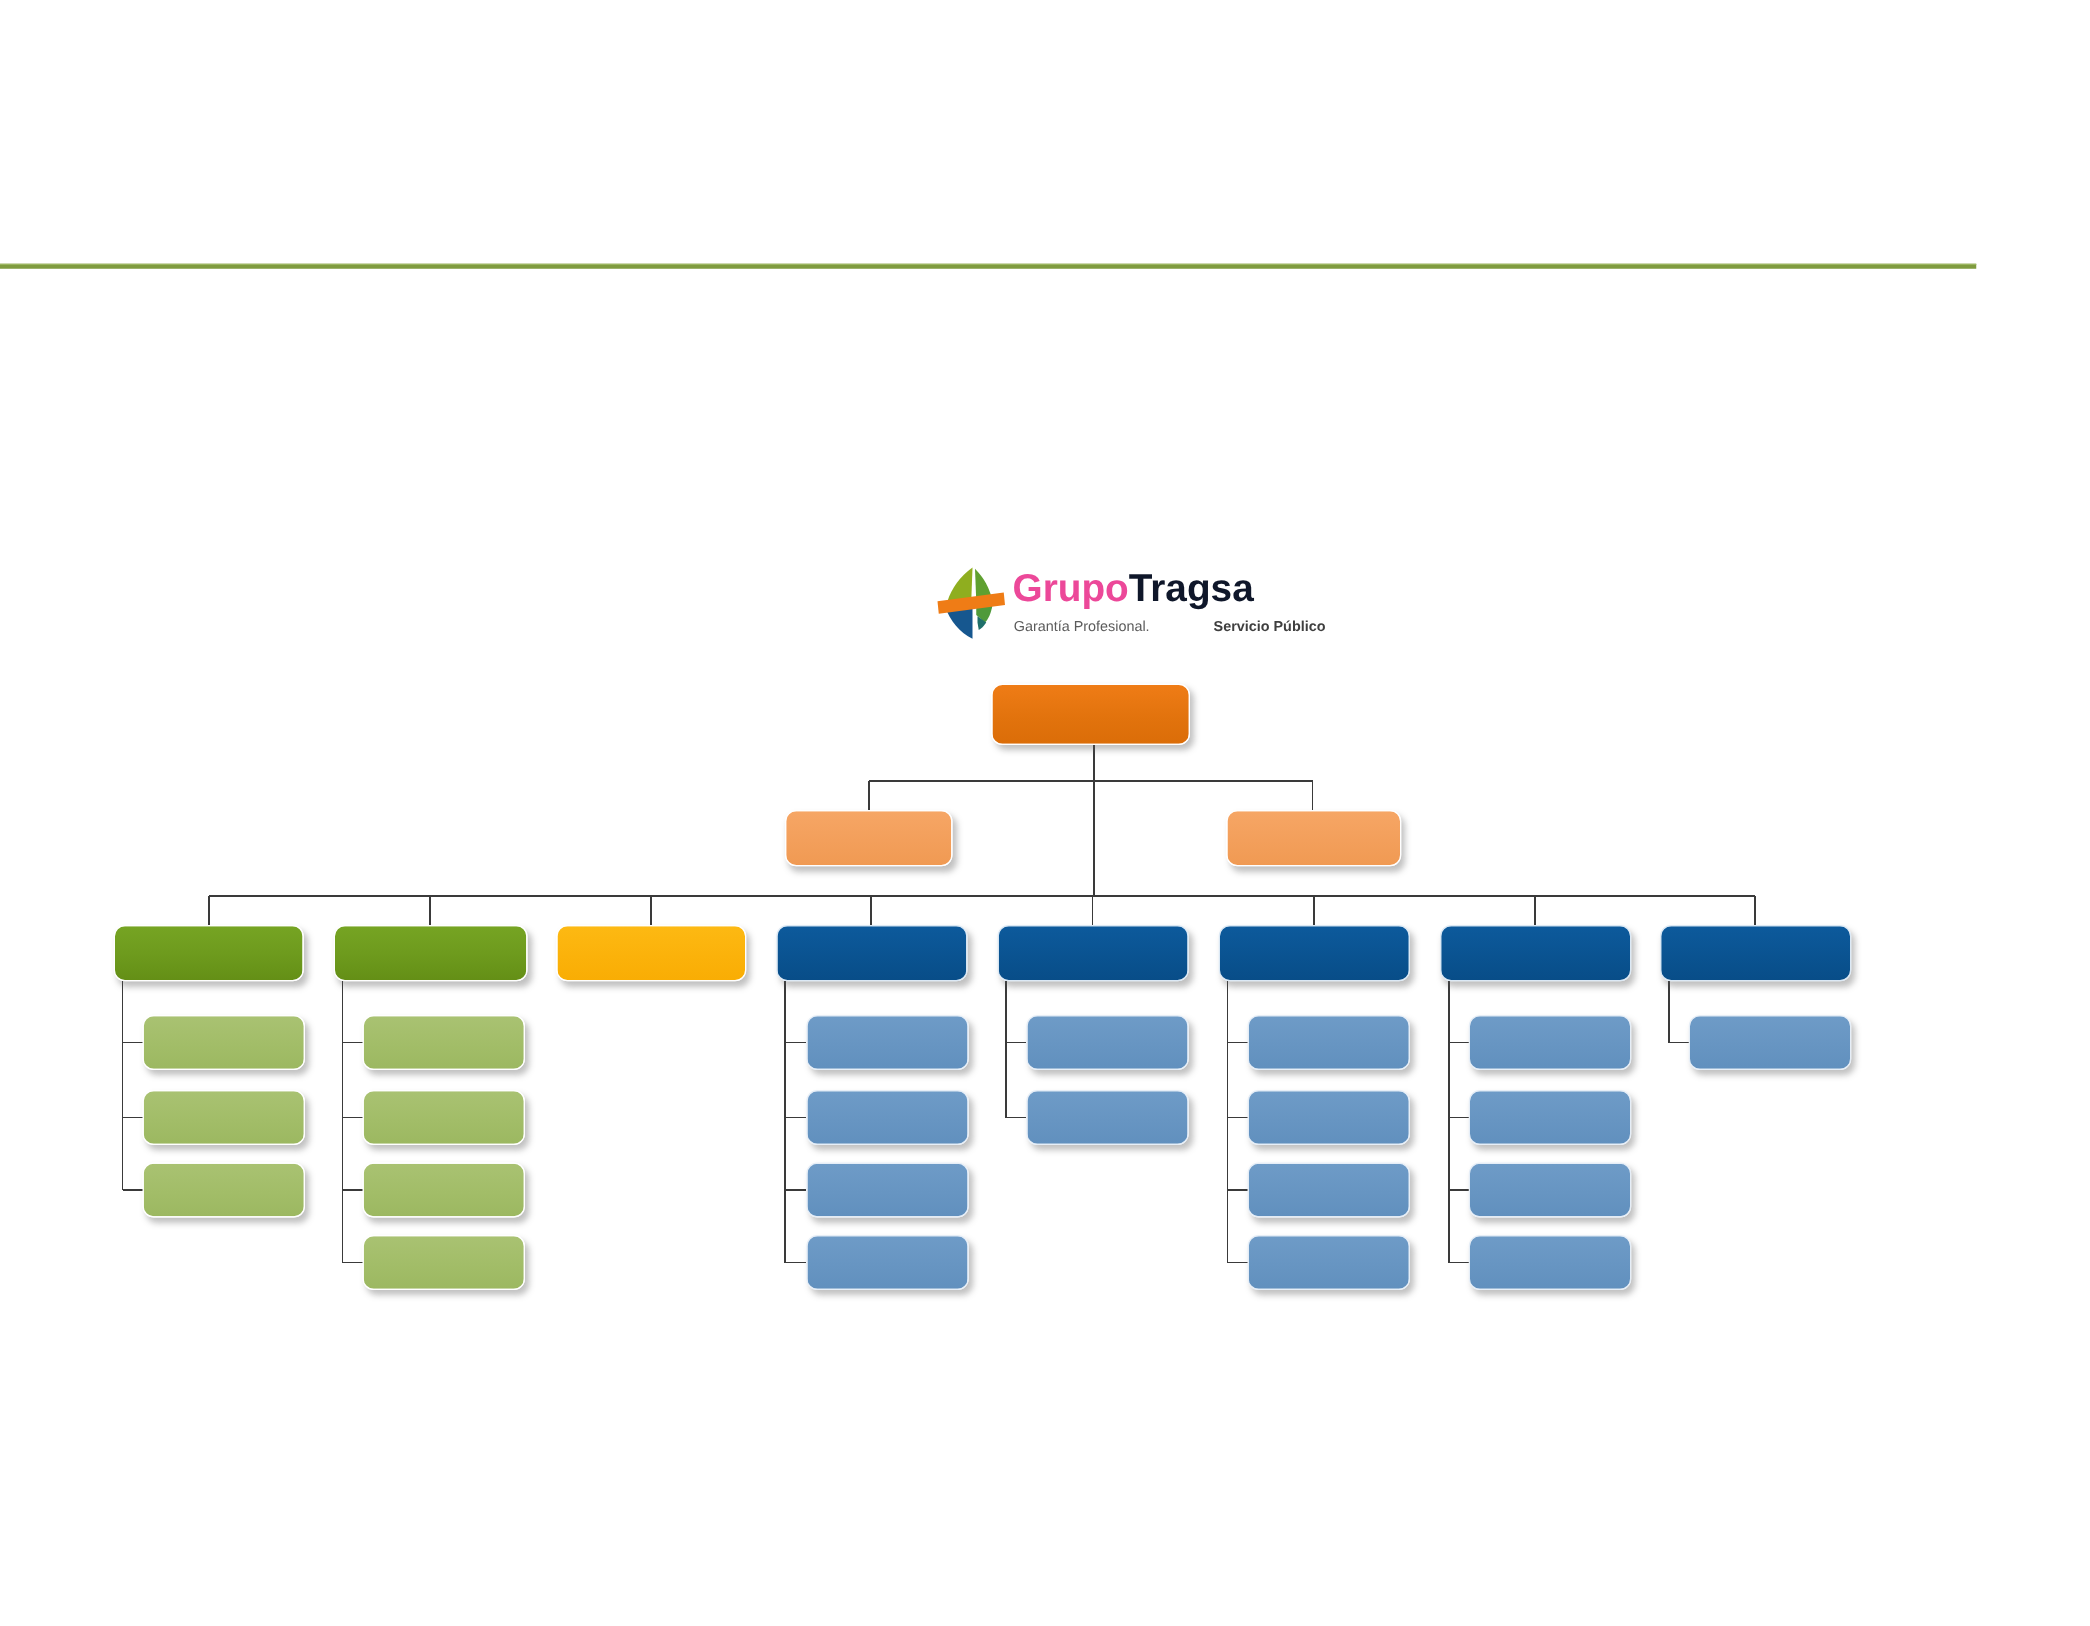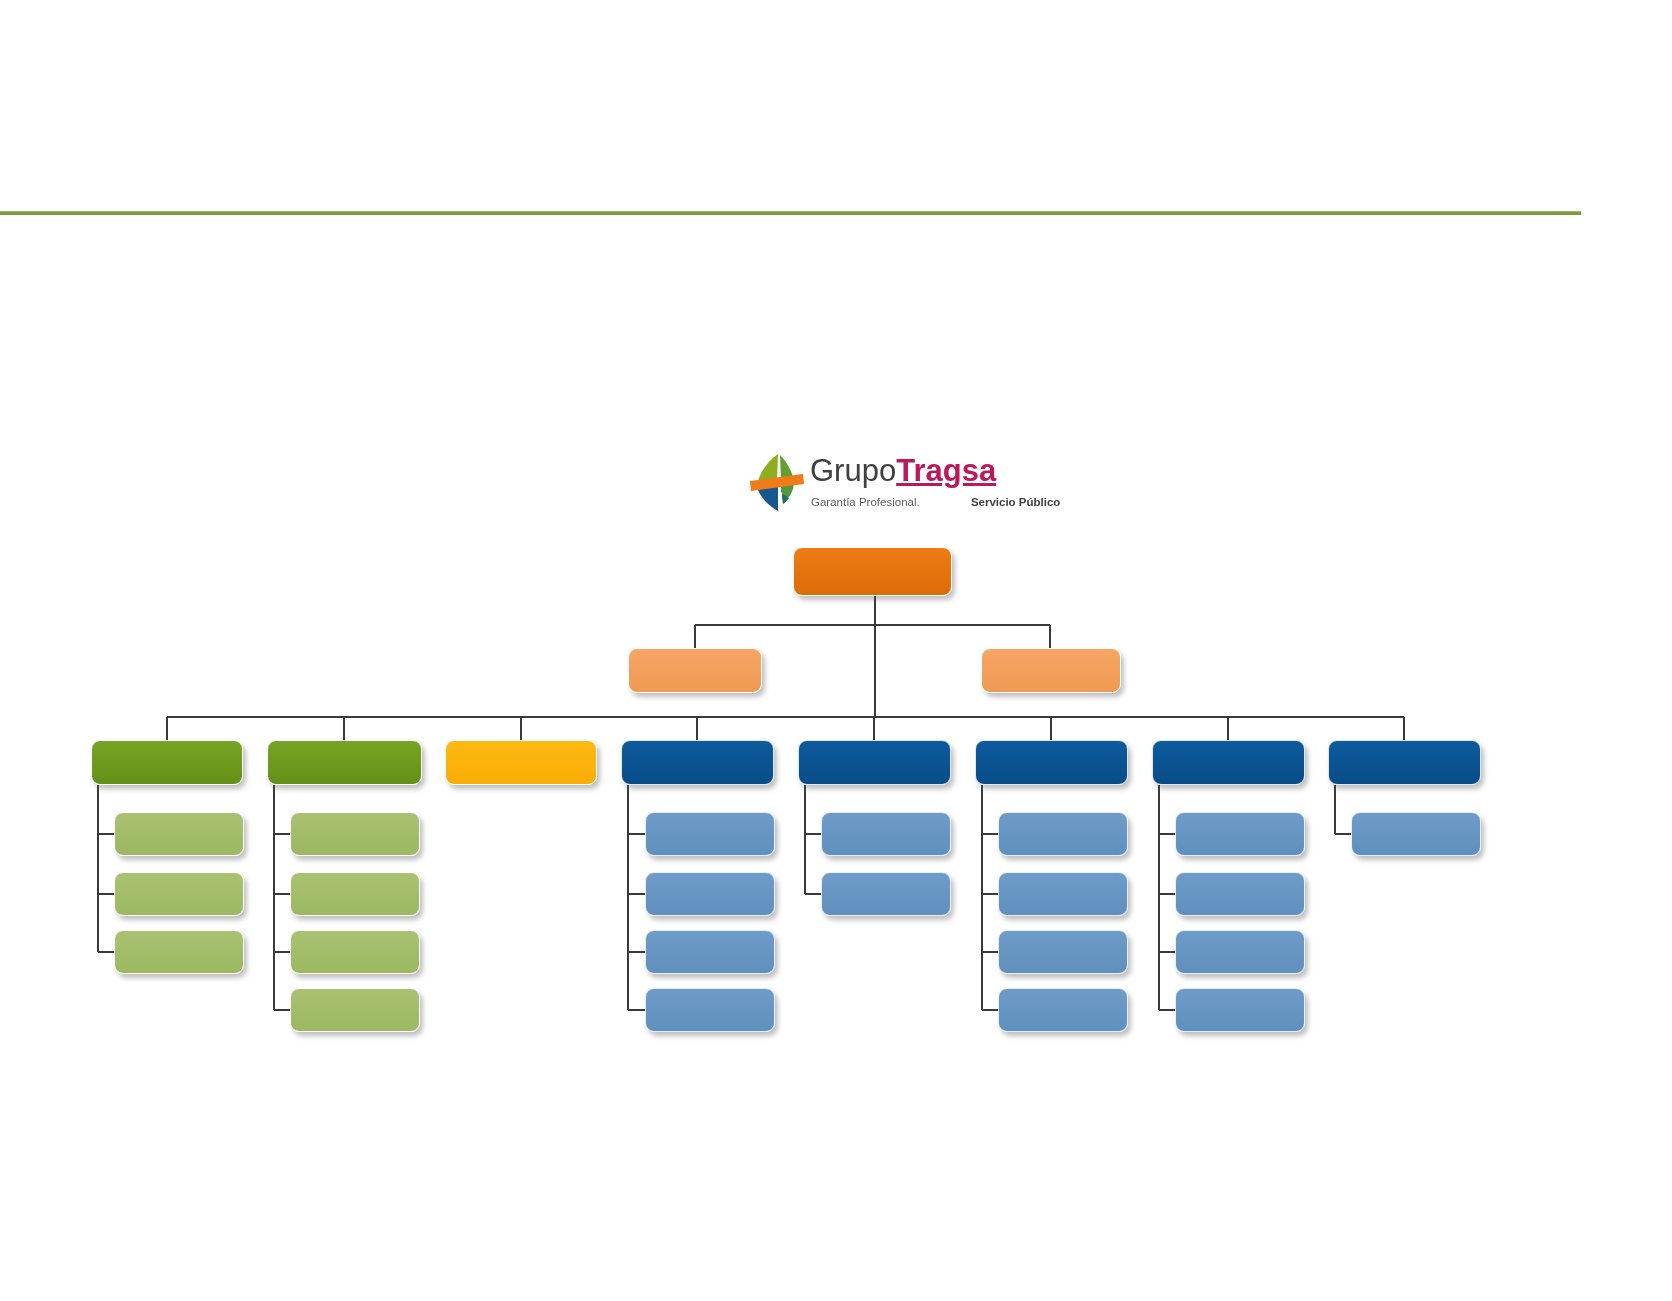--- a/index.html
+++ b/index.html
@@ -43,22 +43,22 @@
   }
   #brand-wordmark {
     position: absolute;
     left: 62px;
     top: 4px;
     font-size: 31px;
     letter-spacing: 0px;
     white-space: nowrap;
     line-height: 1;
   }
-  .wm-light { color: #404040; font-weight: 400; }
-  .wm-bold  { color: #be185d; font-weight: 700; text-decoration: underline; }
+  .wm-light { color: #ec4899; font-weight: 700; }
+  .wm-bold  { color: #0f172a; font-weight: 700; }
   #brand-tagline {
     position: absolute;
     left: 63px;
     top: 46px;
     font-size: 11.5px;
     color: #5b5b5b;
     white-space: nowrap;
     line-height: 1;
   }
   #brand-tagline .tg-bold { font-weight: 700; color: #3f3f3f; margin-left: 48px; }

